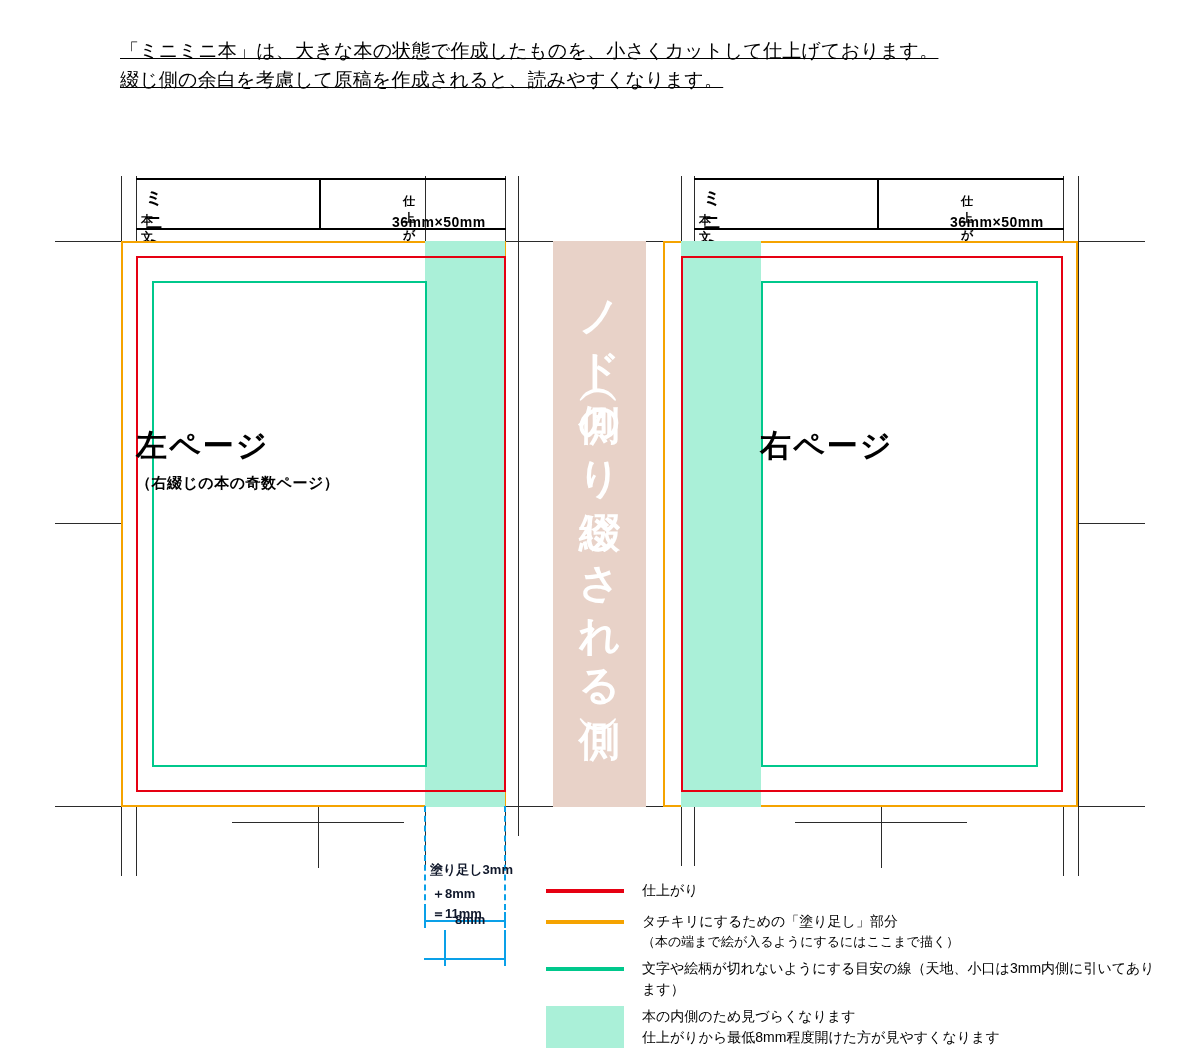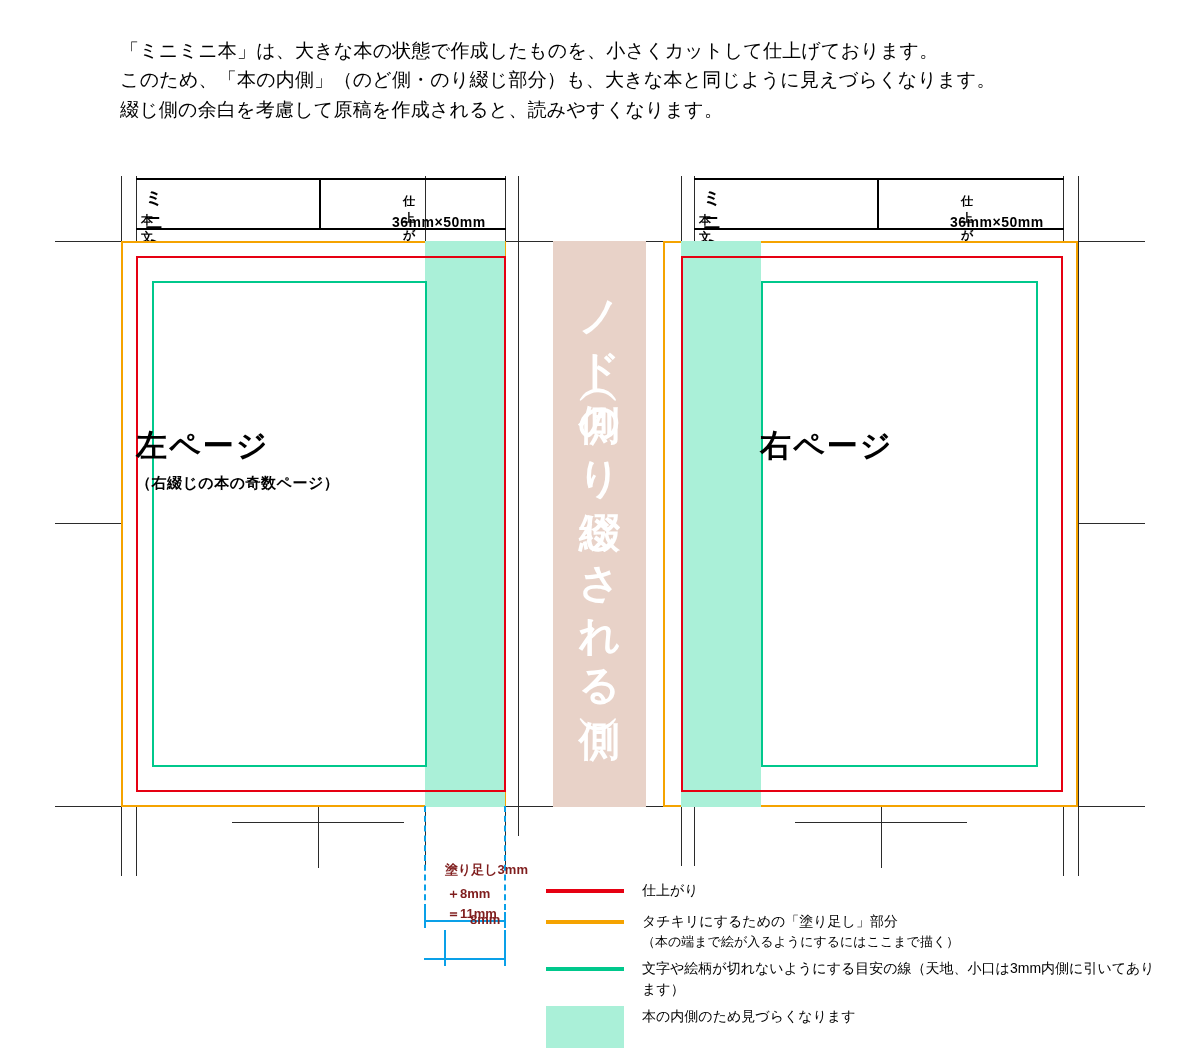--- a/index.html
+++ b/index.html
@@ -12,21 +12,21 @@
     position:relative;
     overflow:hidden;
   }
   .stage { position:absolute; left:0; top:0; width:1200px; height:1048px; }
 
   
   .intro {
     position:absolute; left:120px; top:36px; width:1040px;
     font-size:19px; line-height:1.55; letter-spacing:0.2px; font-weight:500;
   }
-  .intro div { white-space:nowrap; }
+  .intro div { white-space:nowrap;text-decoration:underline; }
 
   
   .tline { position:absolute; background:#2b2b2b; }
   .h1 { height:1px; }
   .v1 { width:1px; }
 
   
   .page-block { position:absolute; }
   .bleed {            
     position:absolute;
@@ -71,41 +71,40 @@
     margin-top:30px;
   }
 
   
   .blue { position:absolute; background:#0aa0e8; }
   .bl-h { height:2px; }
   .bl-v { width:2px; }
   .dash-v {
     position:absolute; width:0; border-left:2px dashed #0aa0e8;
   }
-  .meas-label { position:absolute; font-size:13px; font-weight:bold; color:#7f1d1d; white-space:nowrap;margin-left:15px; }
+  .meas-label { position:absolute; font-size:13px; font-weight:bold; color:#0f172a; white-space:nowrap; }
 
   
   .cap { position:absolute; background:#0aa0e8; height:2px; }
 
   
   .legend { position:absolute; left:546px; top:880px; width:620px; }
   .legend-row { position:relative; margin-bottom:3px; }
   .swatch-line { position:absolute; left:0; top:9px; width:78px; height:4px; }
   .swatch-box { position:absolute; left:0; top:4px; width:78px; height:46px; background:#aaf0d8; }
   .legend-text { margin-left:96px; font-size:14px; line-height:1.5; }
   .legend-text .sub { font-size:13px; }
 </style>
 </head>
 <body>
 
 <div class="stage">
 
   <div class="intro">
     <div>「ミニミニ本」は、大きな本の状態で作成したものを、小さくカットして仕上げております。</div>
-    <div>このため、「本の内側」（のど側・のり綴じ部分）も、大きな本と同じように見えづらくなります。</div>
     <div>綴じ側の余白を考慮して原稿を作成されると、読みやすくなります。</div>
   </div>
 
   <div class="tline h1" style="left:55px; top:241px; width:1090px;"></div>
   <div class="tline h1" style="left:55px; top:806px; width:1090px;"></div>
 
   <div class="tline h1" style="left:55px; top:523px; width:66px;"></div>
   <div class="tline h1" style="left:1079px; top:523px; width:66px;"></div>
 
   <div class="tline v1" style="left:121px; top:176px; width:1px; height:700px;"></div>
@@ -216,18 +215,19 @@
       <div class="swatch-line" style="background:#00c88c;"></div>
       <div class="legend-text">
         <div>文字や絵柄が切れないようにする目安の線（天地、小口は3mm内側に引いてあります）</div>
       </div>
     </div>
 
     <div class="legend-row" style="height:60px; margin-top:14px;">
       <div class="swatch-box"></div>
       <div class="legend-text" style="padding-top:4px;">
         <div>本の内側のため見づらくなります</div>
+        <div>仕上がりから最低8mm程度開けた方が見やすくなります</div>
       </div>
     </div>
 
   </div>
 
 </div>
 
 </body></html>

